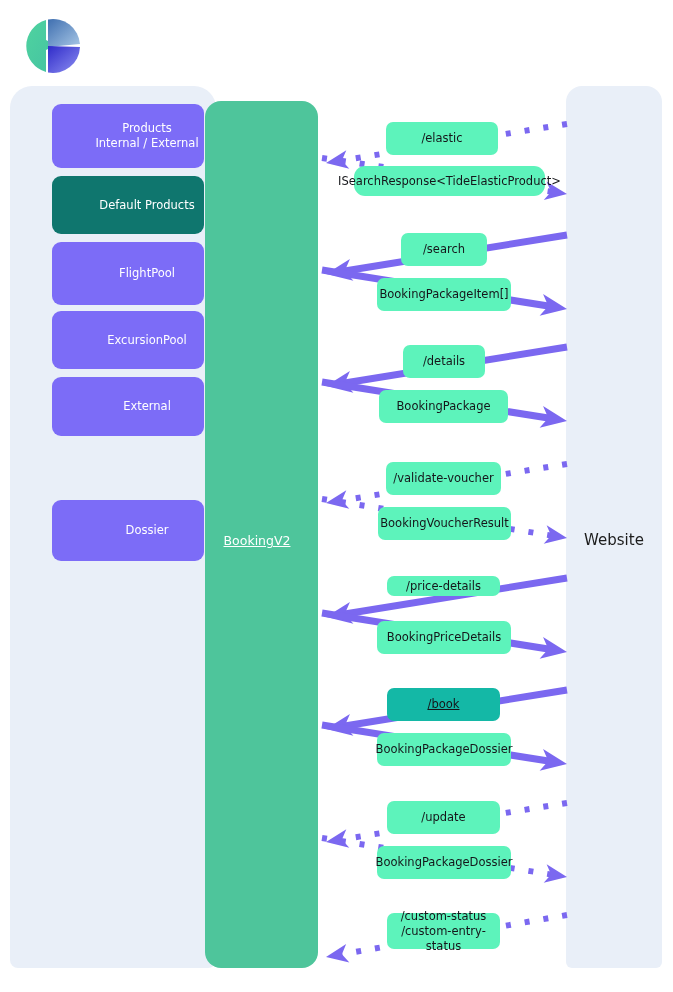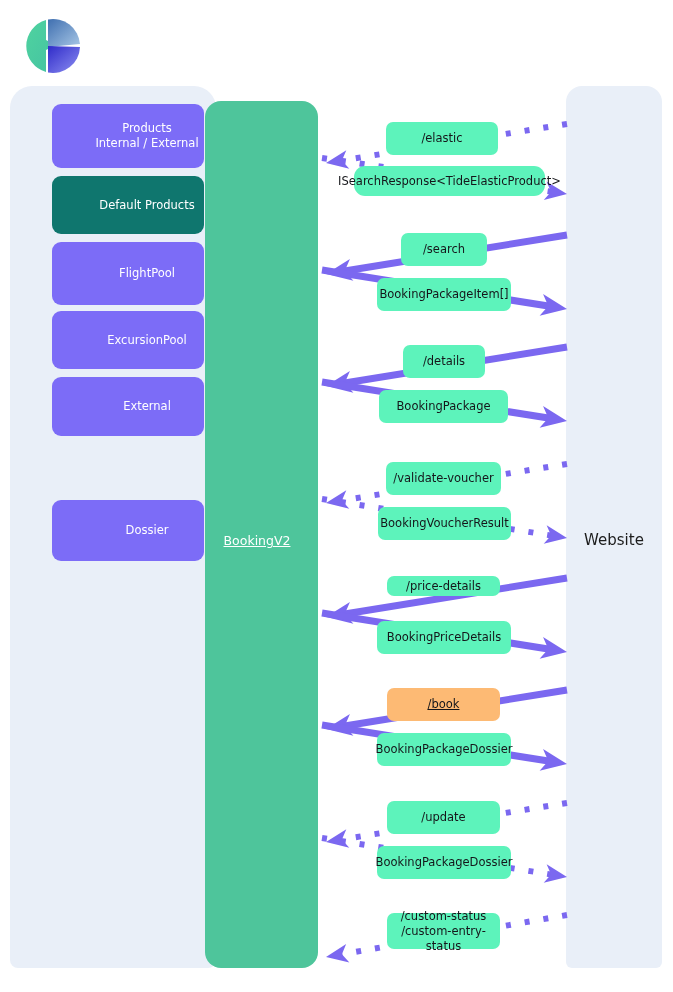--- a/index.html
+++ b/index.html
@@ -195,19 +195,19 @@
     <div class="ep-box" style="left: 386px; top: 122px; width: 112px; height: 33px; background: rgb(93, 243, 187);">/elastic</div>
     <div class="ep-box" style="left: 354px; top: 166px; width: 191px; height: 30px; background: rgb(93, 243, 187); border-radius: 11px;">ISearchResponse&lt;TideElasticProduct&gt;</div>
     <div class="ep-box" style="left: 401px; top: 233px; width: 86px; height: 33px; background: rgb(93, 243, 187);">/search</div>
     <div class="ep-box" style="left: 377px; top: 278px; width: 134px; height: 33px; background: rgb(93, 243, 187);">BookingPackageItem[]</div>
     <div class="ep-box" style="left: 403px; top: 345px; width: 82px; height: 33px; background: rgb(93, 243, 187);">/details</div>
     <div class="ep-box" style="left: 379px; top: 390px; width: 129px; height: 33px; background: rgb(93, 243, 187);">BookingPackage</div>
     <div class="ep-box" style="left: 386px; top: 462px; width: 115px; height: 33px; background: rgb(93, 243, 187);">/validate-voucher</div>
     <div class="ep-box" style="left: 378px; top: 507px; width: 133px; height: 33px; background: rgb(93, 243, 187);">BookingVoucherResult</div>
     <div class="ep-box" style="left: 387px; top: 576px; width: 113px; height: 20px; background: rgb(93, 243, 187);">/price-details</div>
     <div class="ep-box" style="left: 377px; top: 621px; width: 134px; height: 33px; background: rgb(93, 243, 187);">BookingPriceDetails</div>
-    <div class="ep-box" style="left: 387px; top: 688px; width: 113px; height: 33px; background: #fdba74; text-decoration: underline;">/book</div>
+    <div class="ep-box" style="left: 387px; top: 688px; width: 113px; height: 33px; background: #14b8a6; text-decoration: underline;">/book</div>
     <div class="ep-box" style="left: 377px; top: 733px; width: 134px; height: 33px; background: rgb(93, 243, 187);">BookingPackageDossier</div>
     <div class="ep-box" style="left: 387px; top: 801px; width: 113px; height: 33px; background: rgb(93, 243, 187);">/update</div>
     <div class="ep-box" style="left: 377px; top: 846px; width: 134px; height: 33px; background: rgb(93, 243, 187);">BookingPackageDossier</div>
     <div class="ep-box" style="left: 387px; top: 913px; width: 113px; height: 36px; background: rgb(93, 243, 187);">/custom-status
 /custom-entry-status</div>
   </div>
 
 </body></html>

